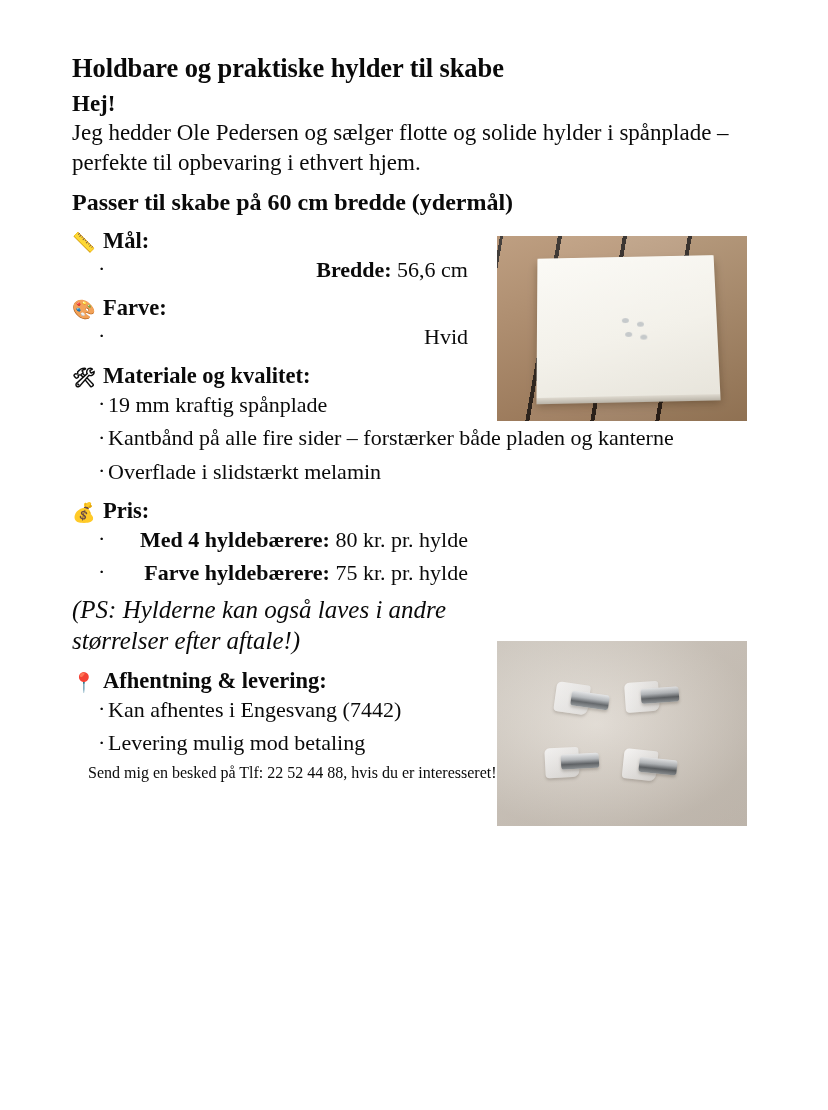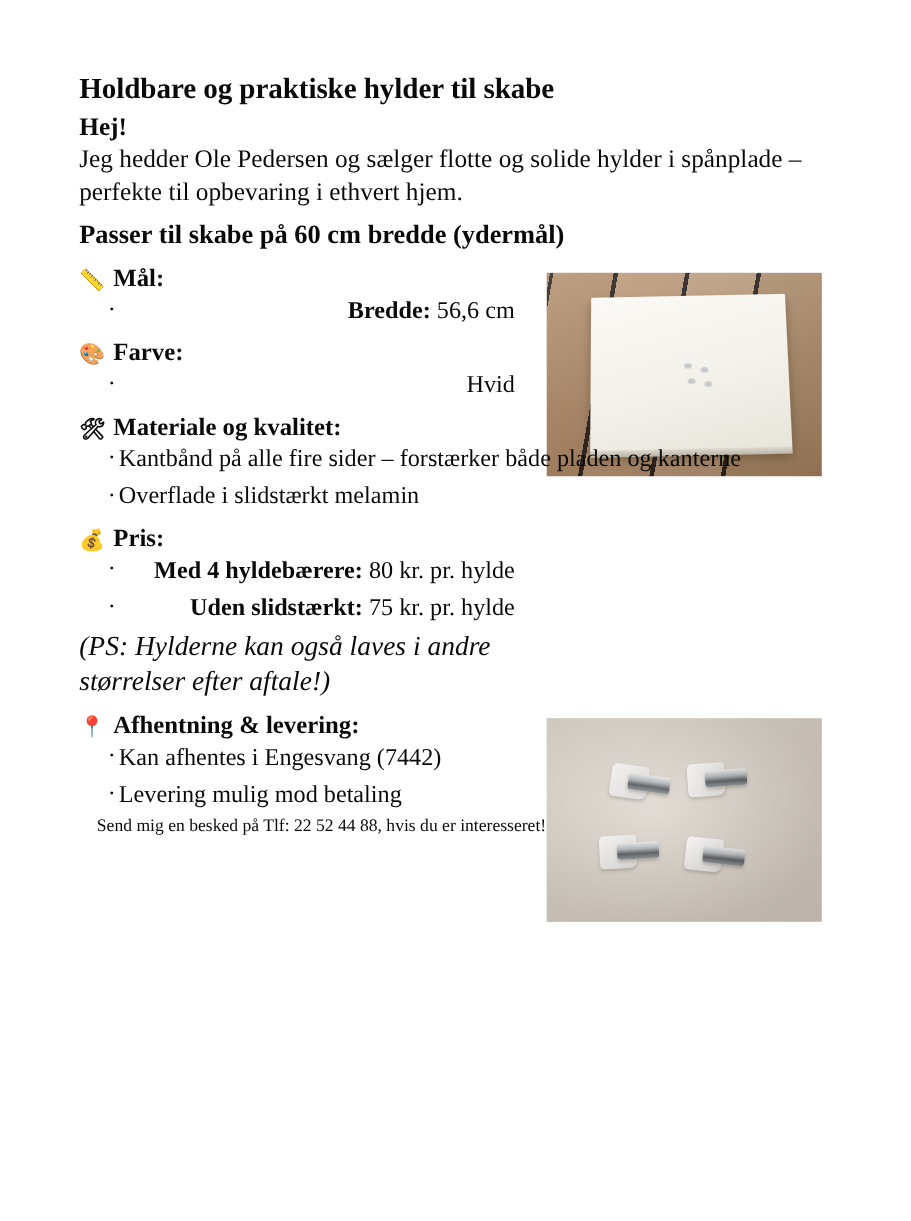--- a/index.html
+++ b/index.html
@@ -11,21 +11,21 @@
     width: 828px;
     height: 1110px;
     position: relative;
     font-family: "Liberation Serif", "DejaVu Serif", serif;
     color: #0a0a0a;
     overflow: hidden;
   }
 
   .page {
     position: absolute;
-    left: 0; top: 12px;
+    left: 0; top: 0;
     width: 828px;
     height: 927px;
     background: #ffffff;
   }
 
   .content {
     position: absolute;
     left: 72px;
     top: 52px;
     width: 684px;
@@ -301,31 +301,32 @@
     </div>
     <ul class="bullets narrow">
       <li><span>Hvid</span></li>
     </ul>
 
     <div class="section-head">
       <span class="emoji">🛠</span>
       <span>Materiale og kvalitet:</span>
     </div>
     <ul class="bullets wide">
+      <li><span>19 mm kraftig spånplade</span></li>
       <li><span>Kantbånd på alle fire sider – forstærker både pladen og kanterne</span></li>
       <li><span>Overflade i slidstærkt melamin</span></li>
     </ul>
 
     <div class="section-head">
       <span class="emoji">💰</span>
       <span>Pris:</span>
     </div>
     <ul class="bullets narrow">
       <li><b>Med 4 hyldebærere:</b> <span>80 kr. pr. hylde</span></li>
-      <li><b>Uden slidstærkt:</b> <span>75 kr. pr. hylde</span></li>
+      <li><b>Farve hyldebærere:</b> <span>75 kr. pr. hylde</span></li>
     </ul>
     <p class="ps-note">(PS: Hylderne kan også laves i andre størrelser efter aftale!)</p>
 
     <div class="section-head">
       <span class="emoji">📍</span>
       <span>Afhentning &amp; levering:</span>
     </div>
     <ul class="bullets wide">
       <li><span>Kan afhentes i Engesvang (7442)</span></li>
       <li><span>Levering mulig mod betaling</span></li>

